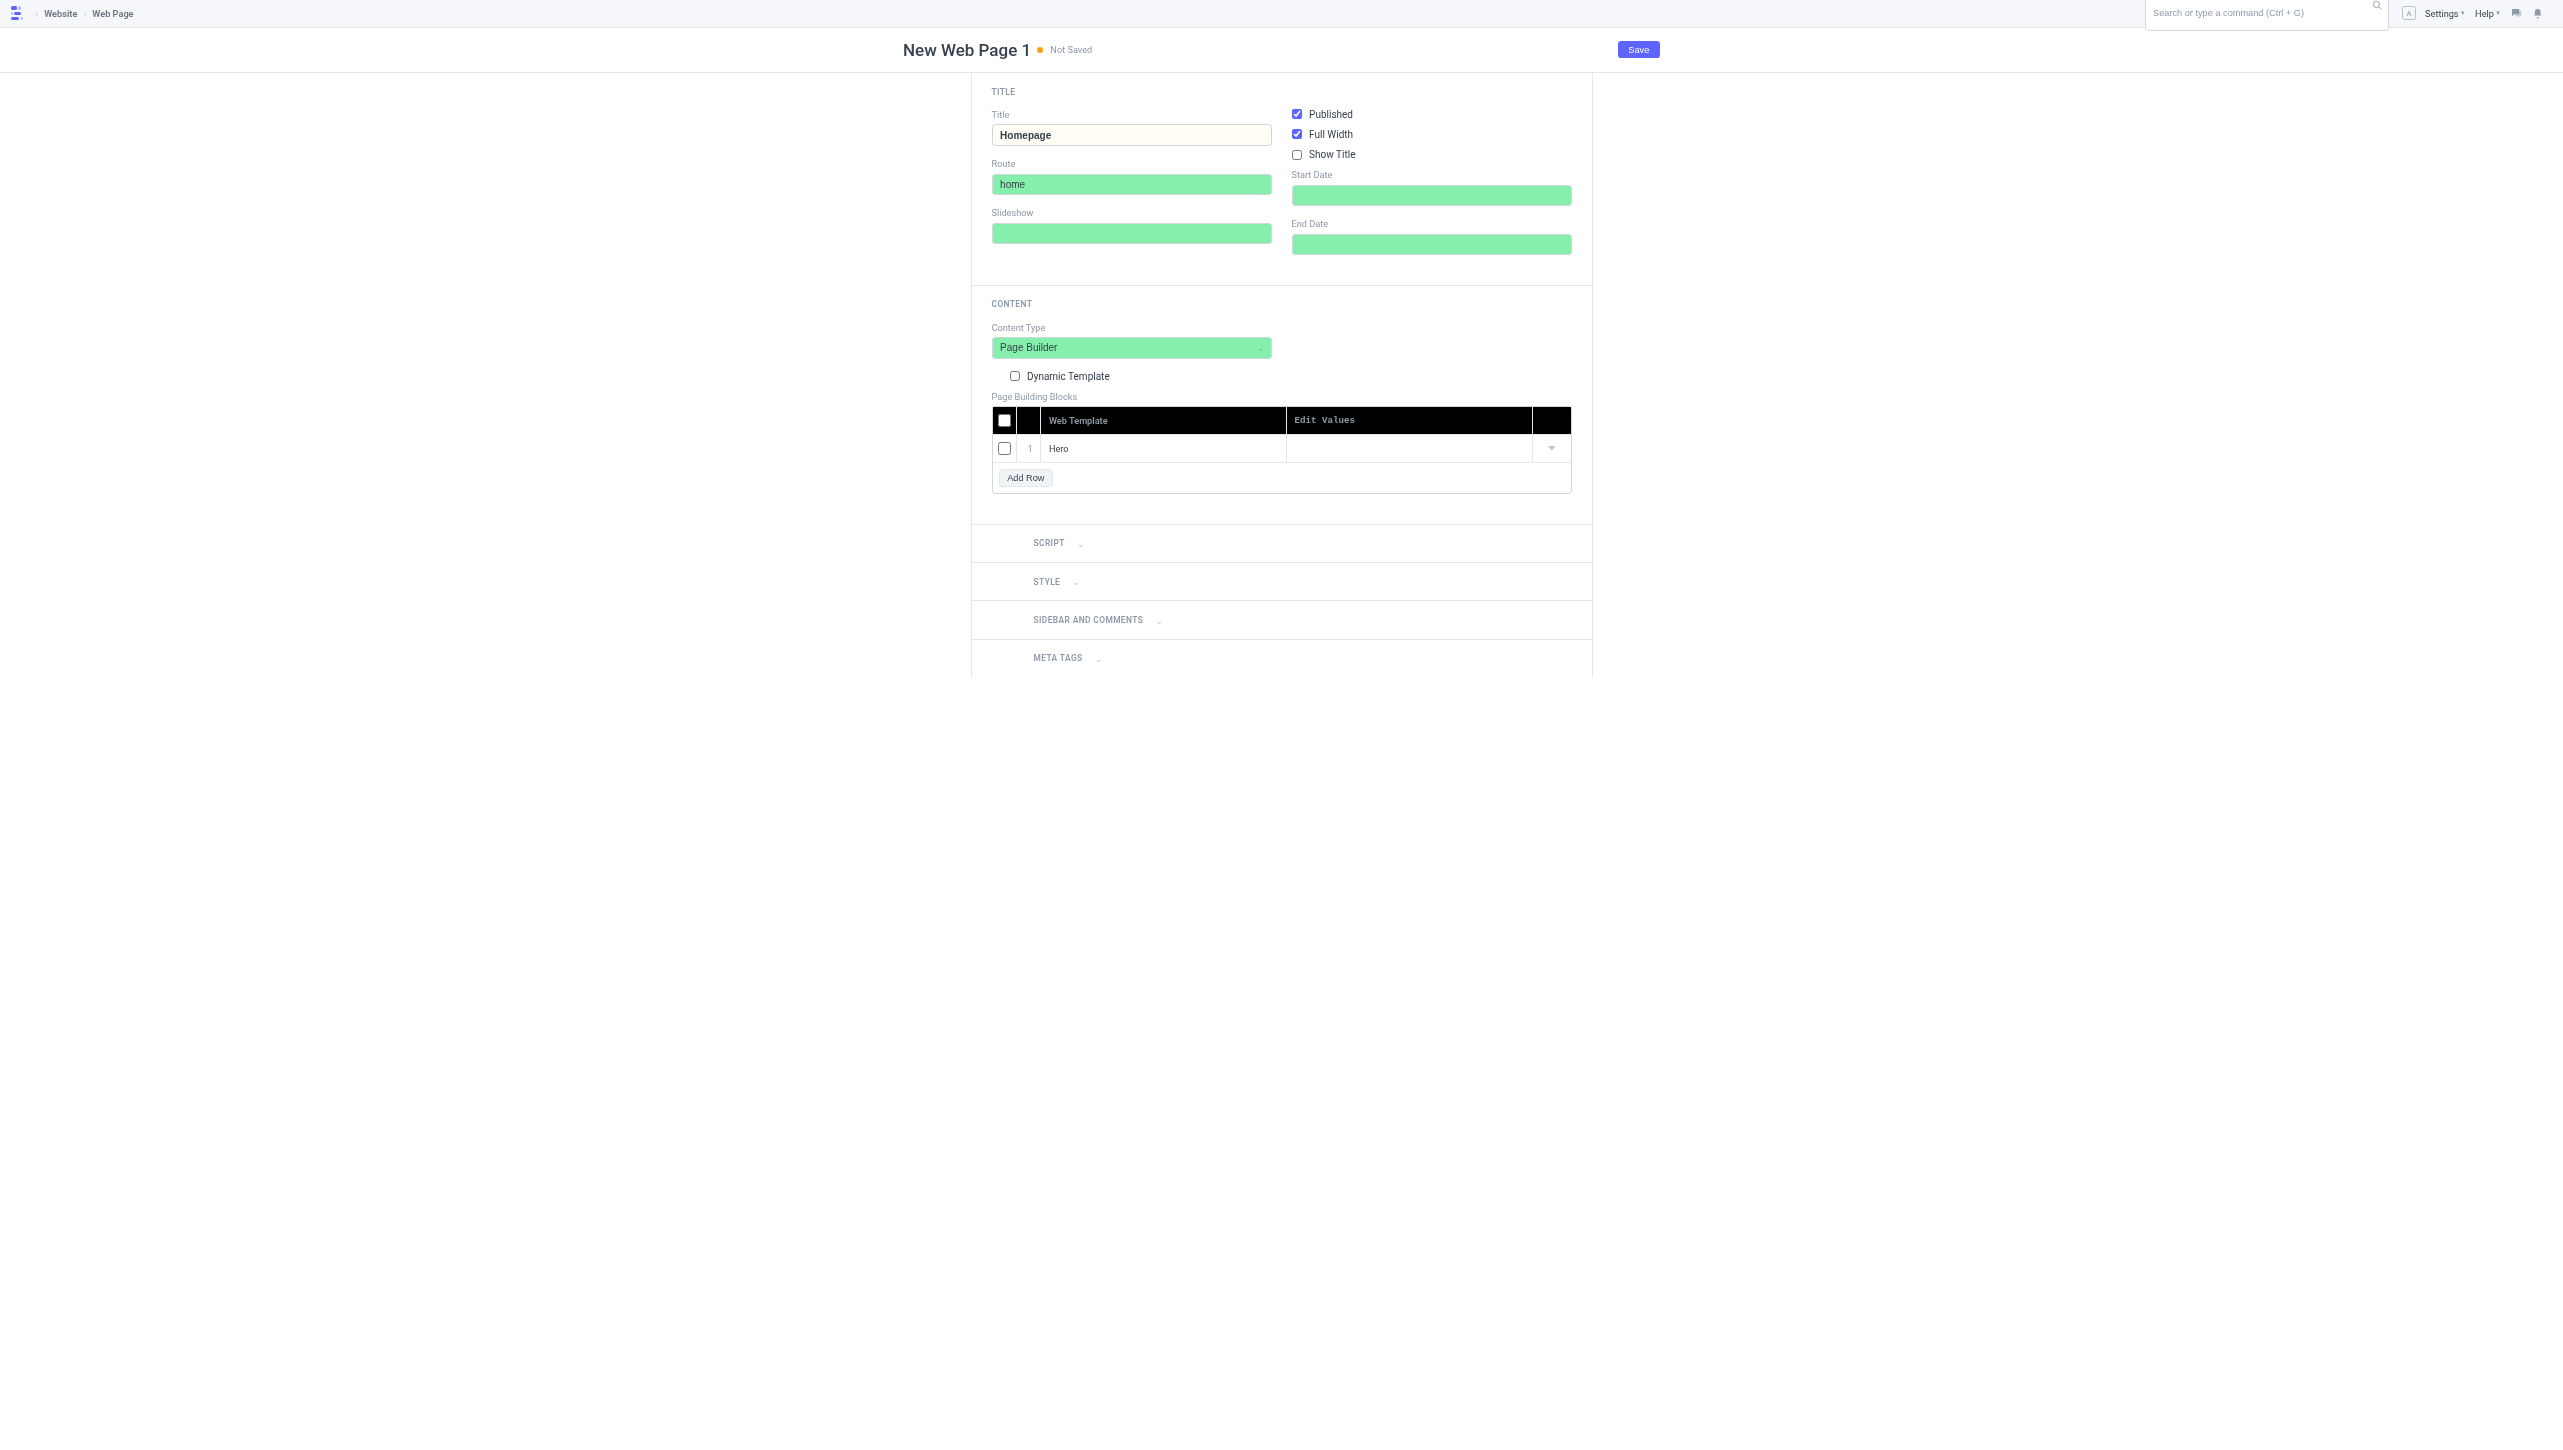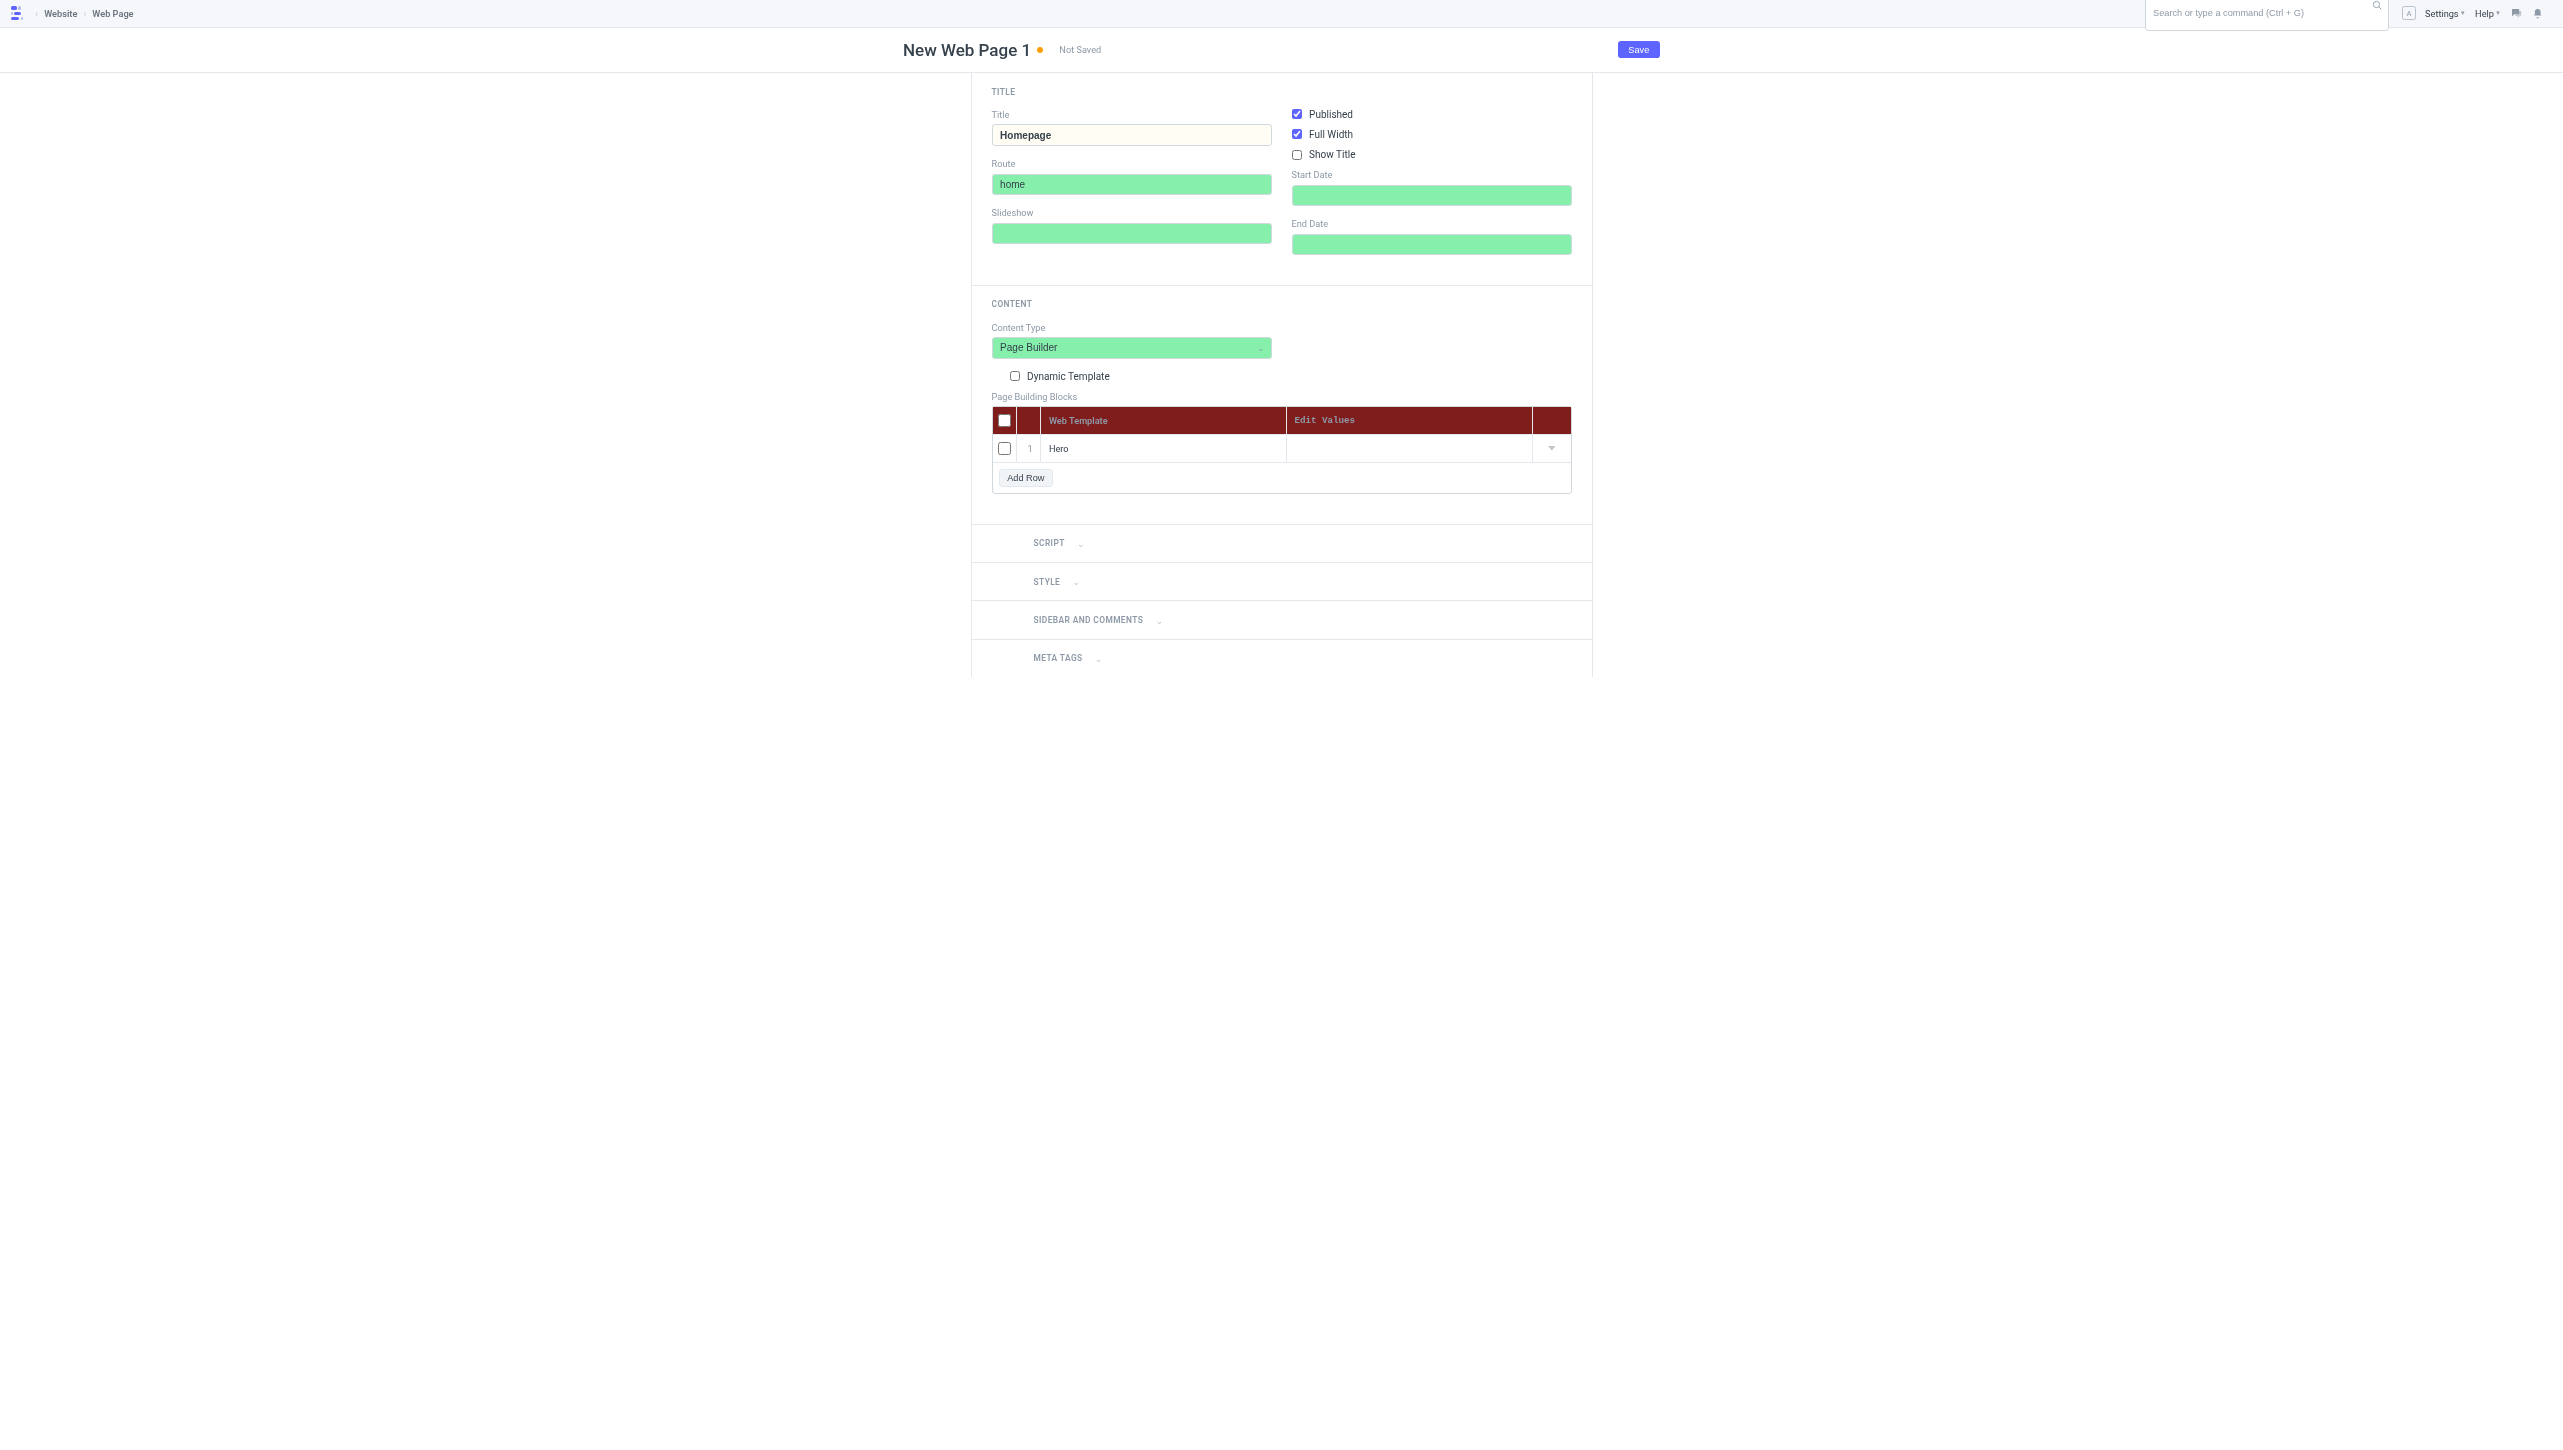--- a/index.html
+++ b/index.html
@@ -25,21 +25,21 @@
 
 .avatar { width: 13.7px; height: 13.7px; border: 0.8px solid #b8c2cc; border-radius: 2.3px; display: flex; align-items: center; justify-content: center; font-size: 7.6px; color: #8d99a6; margin-right: 9.2px; }
 .nav-link { color: #36414c; font-size: 9.2px; margin-right: 10.7px; cursor: pointer; display: inline-flex; align-items: center; gap: 2.3px; }
 .nav-icon { color: #8d99a6; margin-right: 9.2px; cursor: pointer; }
 .caret-down { font-size: 6.9px; color: #8d99a6; }
 
 .page-head { display: flex; align-items: center; justify-content: space-between; padding: 12.2px 0; max-width: 757px; margin: 0 auto; border-bottom: 0; }
 .page-head-wrap { border-bottom: 0.8px solid #e4e8ec; }
 .page-title { display: flex; align-items: center; gap: 6.1px; }
 .page-title h1 { font-size: 17px; font-weight: 500; color: #36414c; }
-.indicator { display: flex; align-items: center; gap: 16px; font-size: 9.2px; color: #8d99a6; }
+.indicator { display: flex; align-items: center; gap: 7px; font-size: 9.2px; color: #8d99a6; }
 .indicator-dot { width: 6.1px; height: 6.1px; border-radius: 50%; background: #ffa00a; }
 
 .btn { padding: 3.8px 10.7px; border-radius: 3.1px; font-size: 9.2px; cursor: pointer; border: none; }
 .btn-primary { background: #5e64ff; color: #fff; }
 .btn-default { background: #f0f4f7; color: #36414c; border: 0.8px solid #e4e8ec; }
 
 .form-layout { max-width: 622px; margin: 0 auto; border-left: 0.8px solid #e4e8ec; border-right: 0.8px solid #e4e8ec; }
 .section { padding: 13.7px 20px 17px; border-bottom: 0.8px solid #e4e8ec; }
 .section-head { font-size: 8.4px; font-weight: 600; letter-spacing: 0.4px; color: #8d99a6; text-transform: uppercase; margin-bottom: 12.2px; }
 .section-collapsed { padding: 10.7px 20px; display: flex; align-items: center; gap: 9.2px; border-bottom: 0.8px solid #e4e8ec; cursor: pointer; }
@@ -54,21 +54,21 @@
 .form-control.bold { font-weight: 700; background: #fffdf4; }
 .select-wrap { position: relative; }
 .select-wrap .form-control { appearance: none; padding-right: 20px; cursor: pointer; }
 .select-caret { position: absolute; right: 7.6px; top: 6.9px; color: #8d99a6; font-size: 7.6px; pointer-events: none; }
 
 .checkbox { display: flex; align-items: center; gap: 7.6px; margin-bottom: 9.2px; font-size: 10px; color: #36414c; }
 .checkbox input { width: 10px; height: 10px; accent-color: #5e64ff; }
 
 .grid { border: 0.8px solid #d1d8dd; border-radius: 3.1px; margin-top: 4.6px; }
 .grid-head, .grid-row { display: flex; border-bottom: 0.8px solid #e4e8ec; }
-.grid-head { background: #7f1d1d; font-size: 9.2px; color: #8d99a6; font-weight: 600; }
+.grid-head { background: #000000; font-size: 9.2px; color: #8d99a6; font-weight: 600; }
 .grid-cell { padding: 6.9px 7.6px; border-right: 0.8px solid #e4e8ec; font-size: 9.2px; display: flex; align-items: center; }
 .grid-cell:last-child { border-right: none; }
 .gc-check { width: 24.4px; justify-content: center; }
 .gc-idx { width: 24.4px; justify-content: flex-end; color: #8d99a6; }
 .gc-tmpl { flex: 1.2; }
 .gc-edit { flex: 1.2; font-family: Liberation Mono, monospace; }
 .gc-menu { width: 38px; justify-content: center; color: #c0c6cc; }
 .grid-footer { padding: 6.1px; display:flex; }
 .grid-footer .btn { padding: 3.1px 7.6px; font-size: 9.2px; }
 

